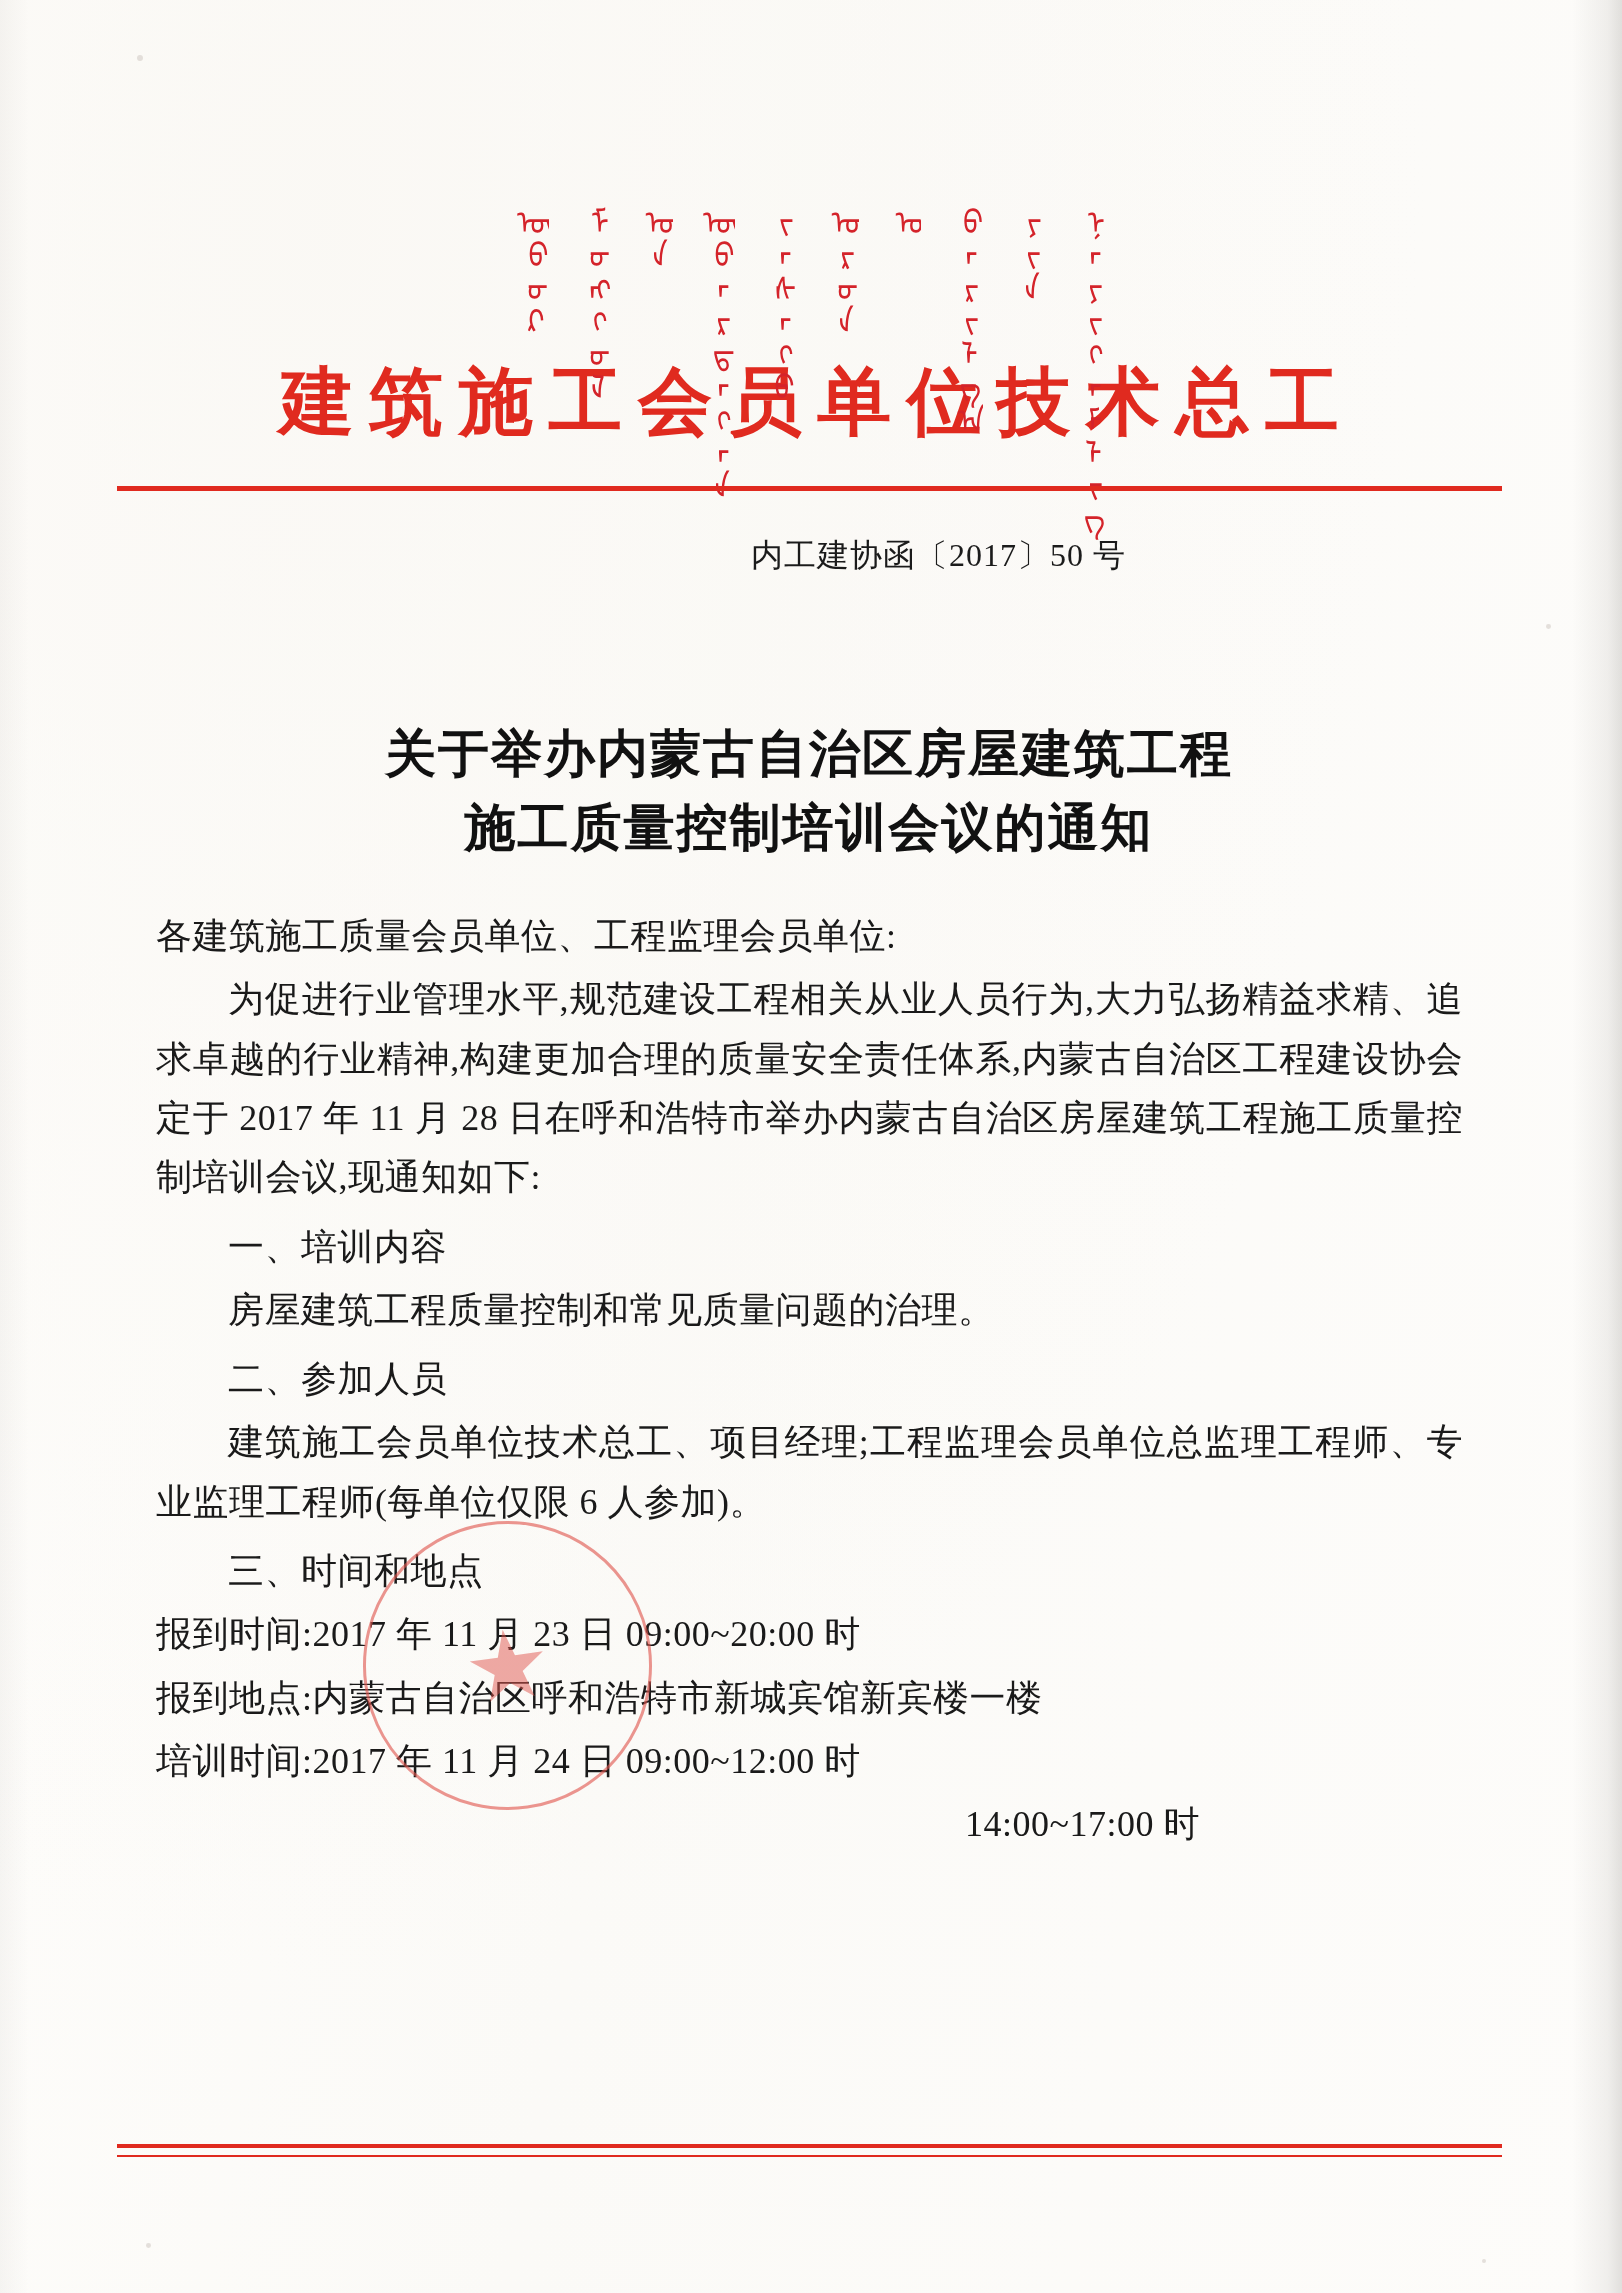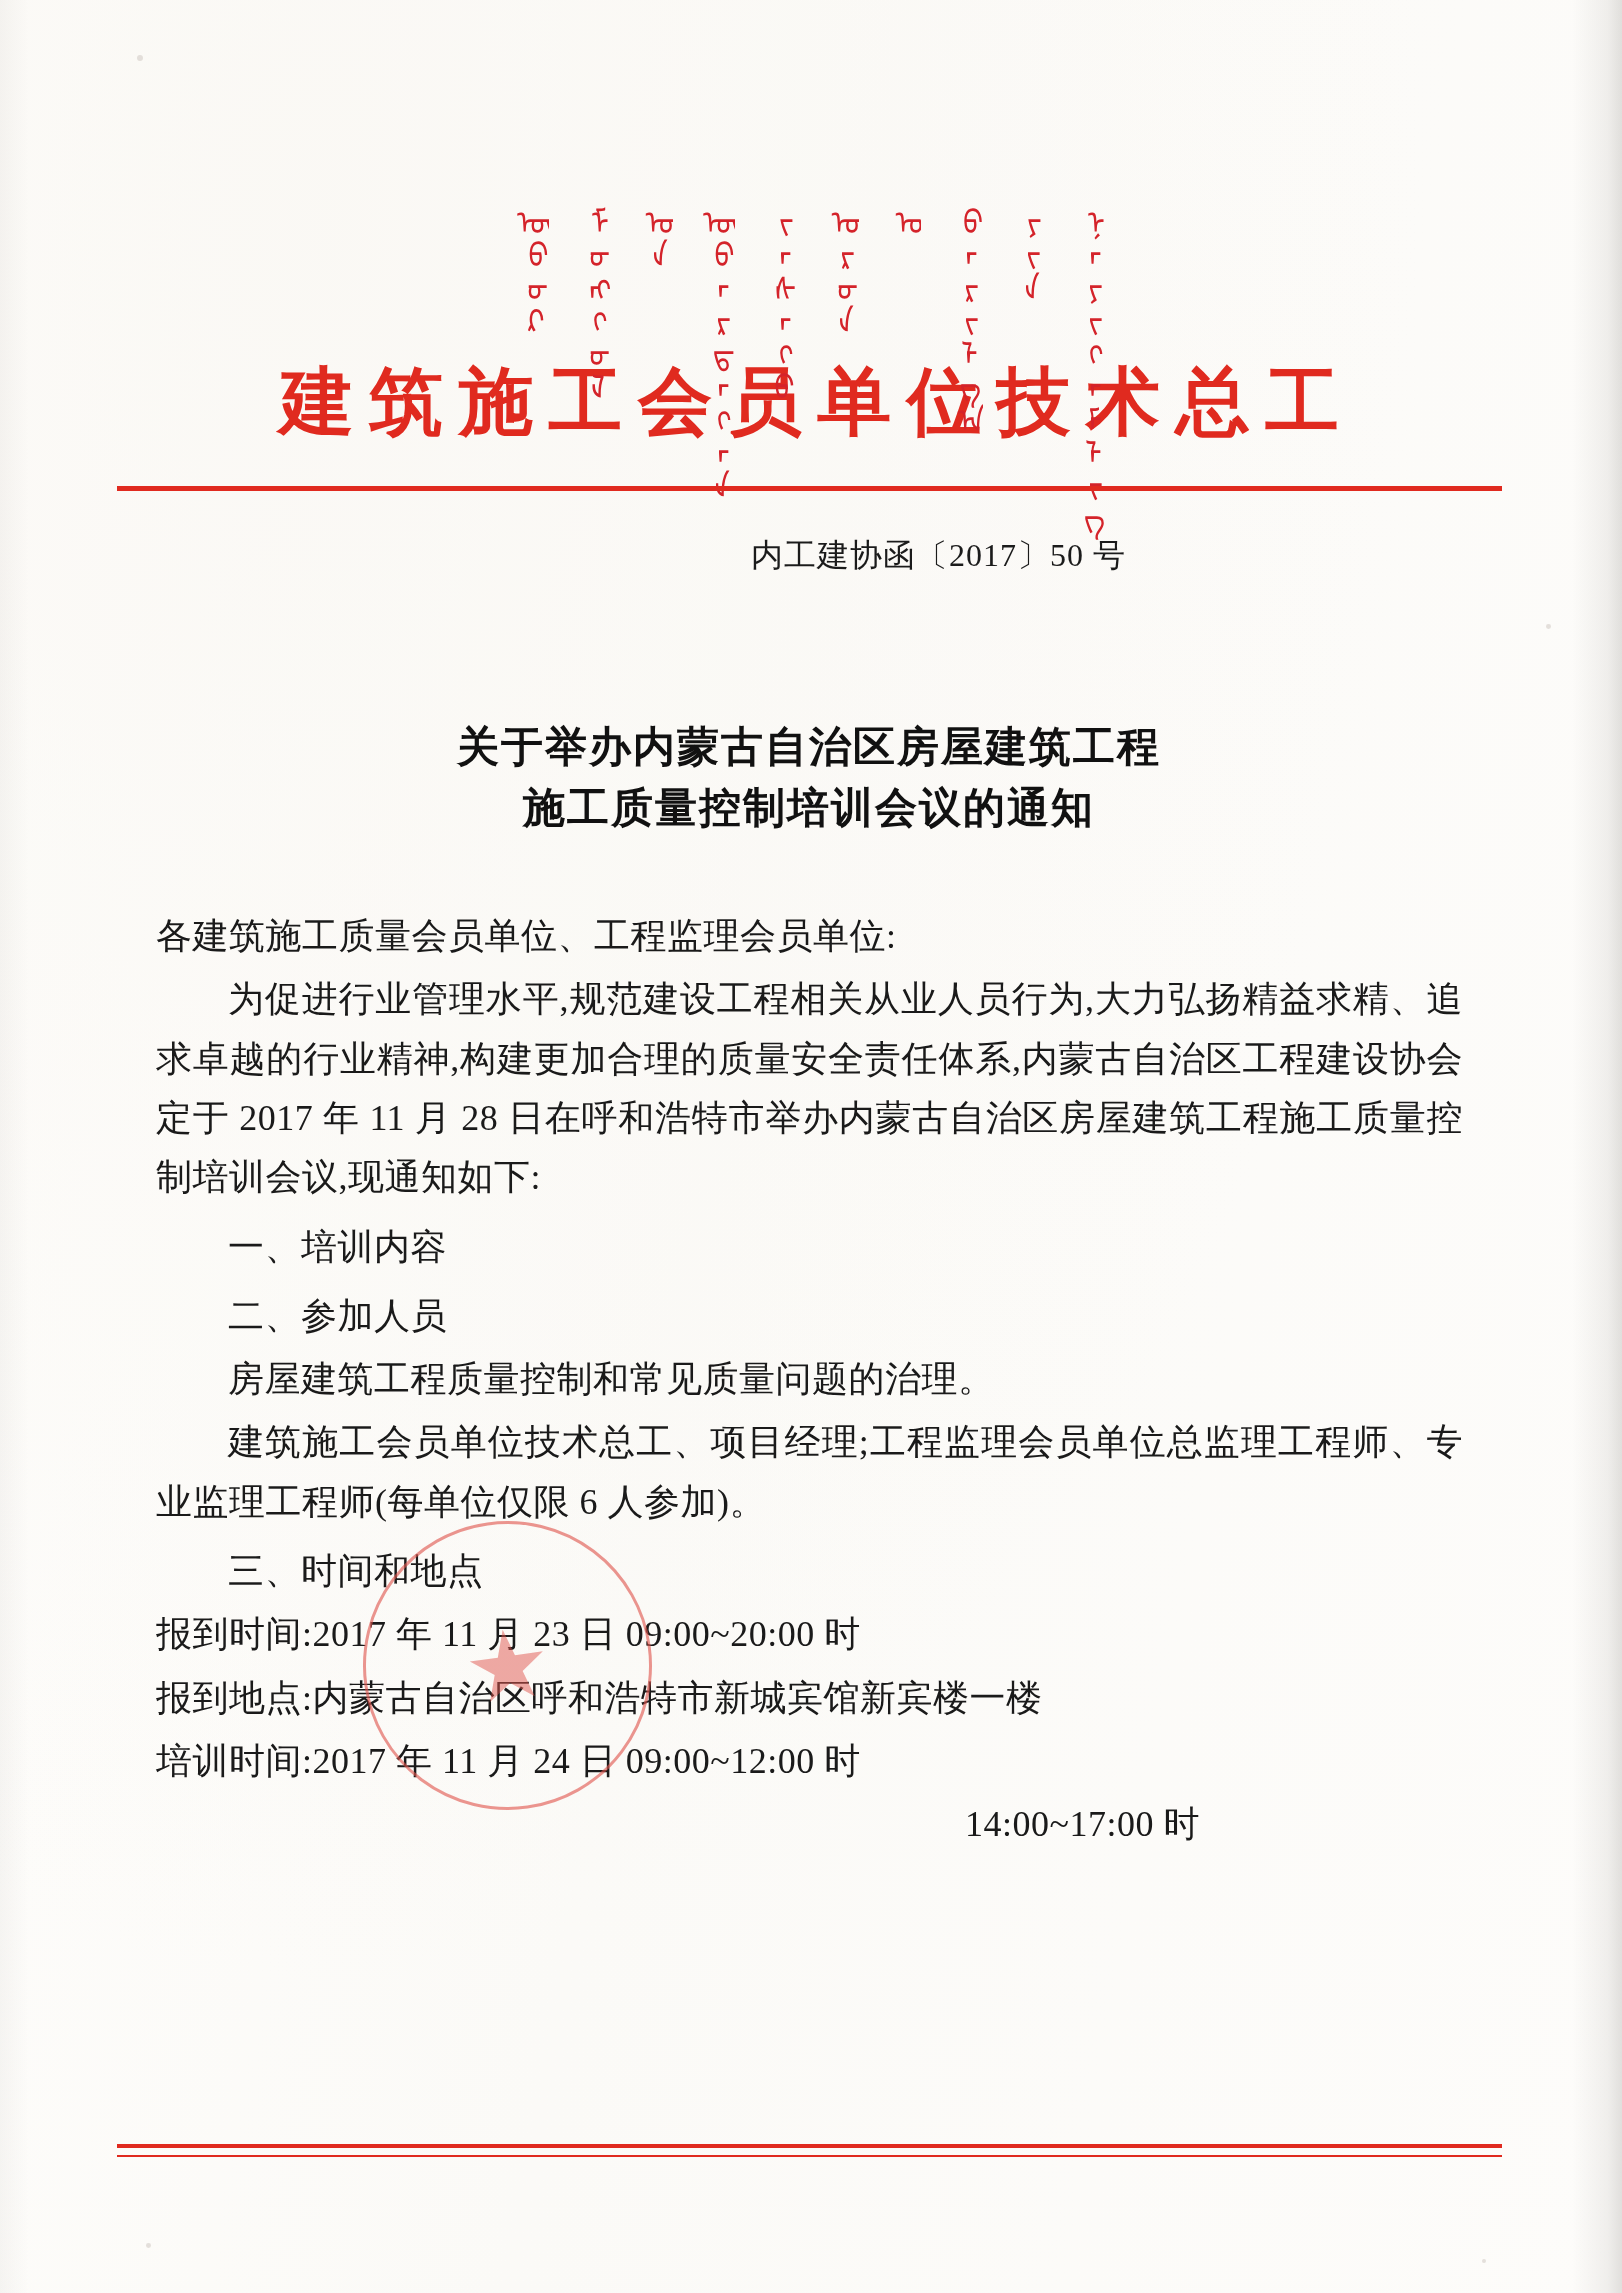--- a/index.html
+++ b/index.html
@@ -93,21 +93,21 @@
     box-sizing: border-box;
   }
 
   
   .doc-title {
     position: absolute;
     top: 717px;
     left: 146px;
     width: 1326px;
     text-align: center;
-    font-size: 42px;
+    font-size: 51px;
     font-weight: bold;
     line-height: 1.45;
     color: #111;
     font-family: "DejaVu Serif", "Liberation Serif", serif;
     letter-spacing: 2px;
   }
 
   
   .body-text {
     position: absolute;
@@ -223,22 +223,22 @@
 
     <div class="doc-title">
       <div>关于举办内蒙古自治区房屋建筑工程</div>
       <div>施工质量控制培训会议的通知</div>
     </div>
 
     <div class="body-text">
       <p class="p">各建筑施工质量会员单位、工程监理会员单位:</p>
       <p class="p p-indent">为促进行业管理水平,规范建设工程相关从业人员行为,大力弘扬精益求精、追求卓越的行业精神,构建更加合理的质量安全责任体系,内蒙古自治区工程建设协会定于 2017 年 11 月 28 日在呼和浩特市举办内蒙古自治区房屋建筑工程施工质量控制培训会议,现通知如下:</p>
       <p class="p p-heading">一、培训内容</p>
+      <p class="p p-indent">房屋建筑工程质量控制和常见质量问题的治理。</p>
       <p class="p p-heading">二、参加人员</p>
-      <p class="p p-indent">房屋建筑工程质量控制和常见质量问题的治理。</p>
       <p class="p p-indent">建筑施工会员单位技术总工、项目经理;工程监理会员单位总监理工程师、专业监理工程师(每单位仅限 6 人参加)。</p>
       <p class="p p-heading">三、时间和地点</p>
       <p class="p">报到时间:2017 年 11 月 23 日 09:00~20:00 时</p>
       <p class="p">报到地点:内蒙古自治区呼和浩特市新城宾馆新宾楼一楼</p>
       <p class="p">培训时间:2017 年 11 月 24 日 09:00~12:00 时</p>
       <p class="p p-right">14:00~17:00 时</p>
     </div>
 
     <div class="seal">
       <div class="star">★</div>

